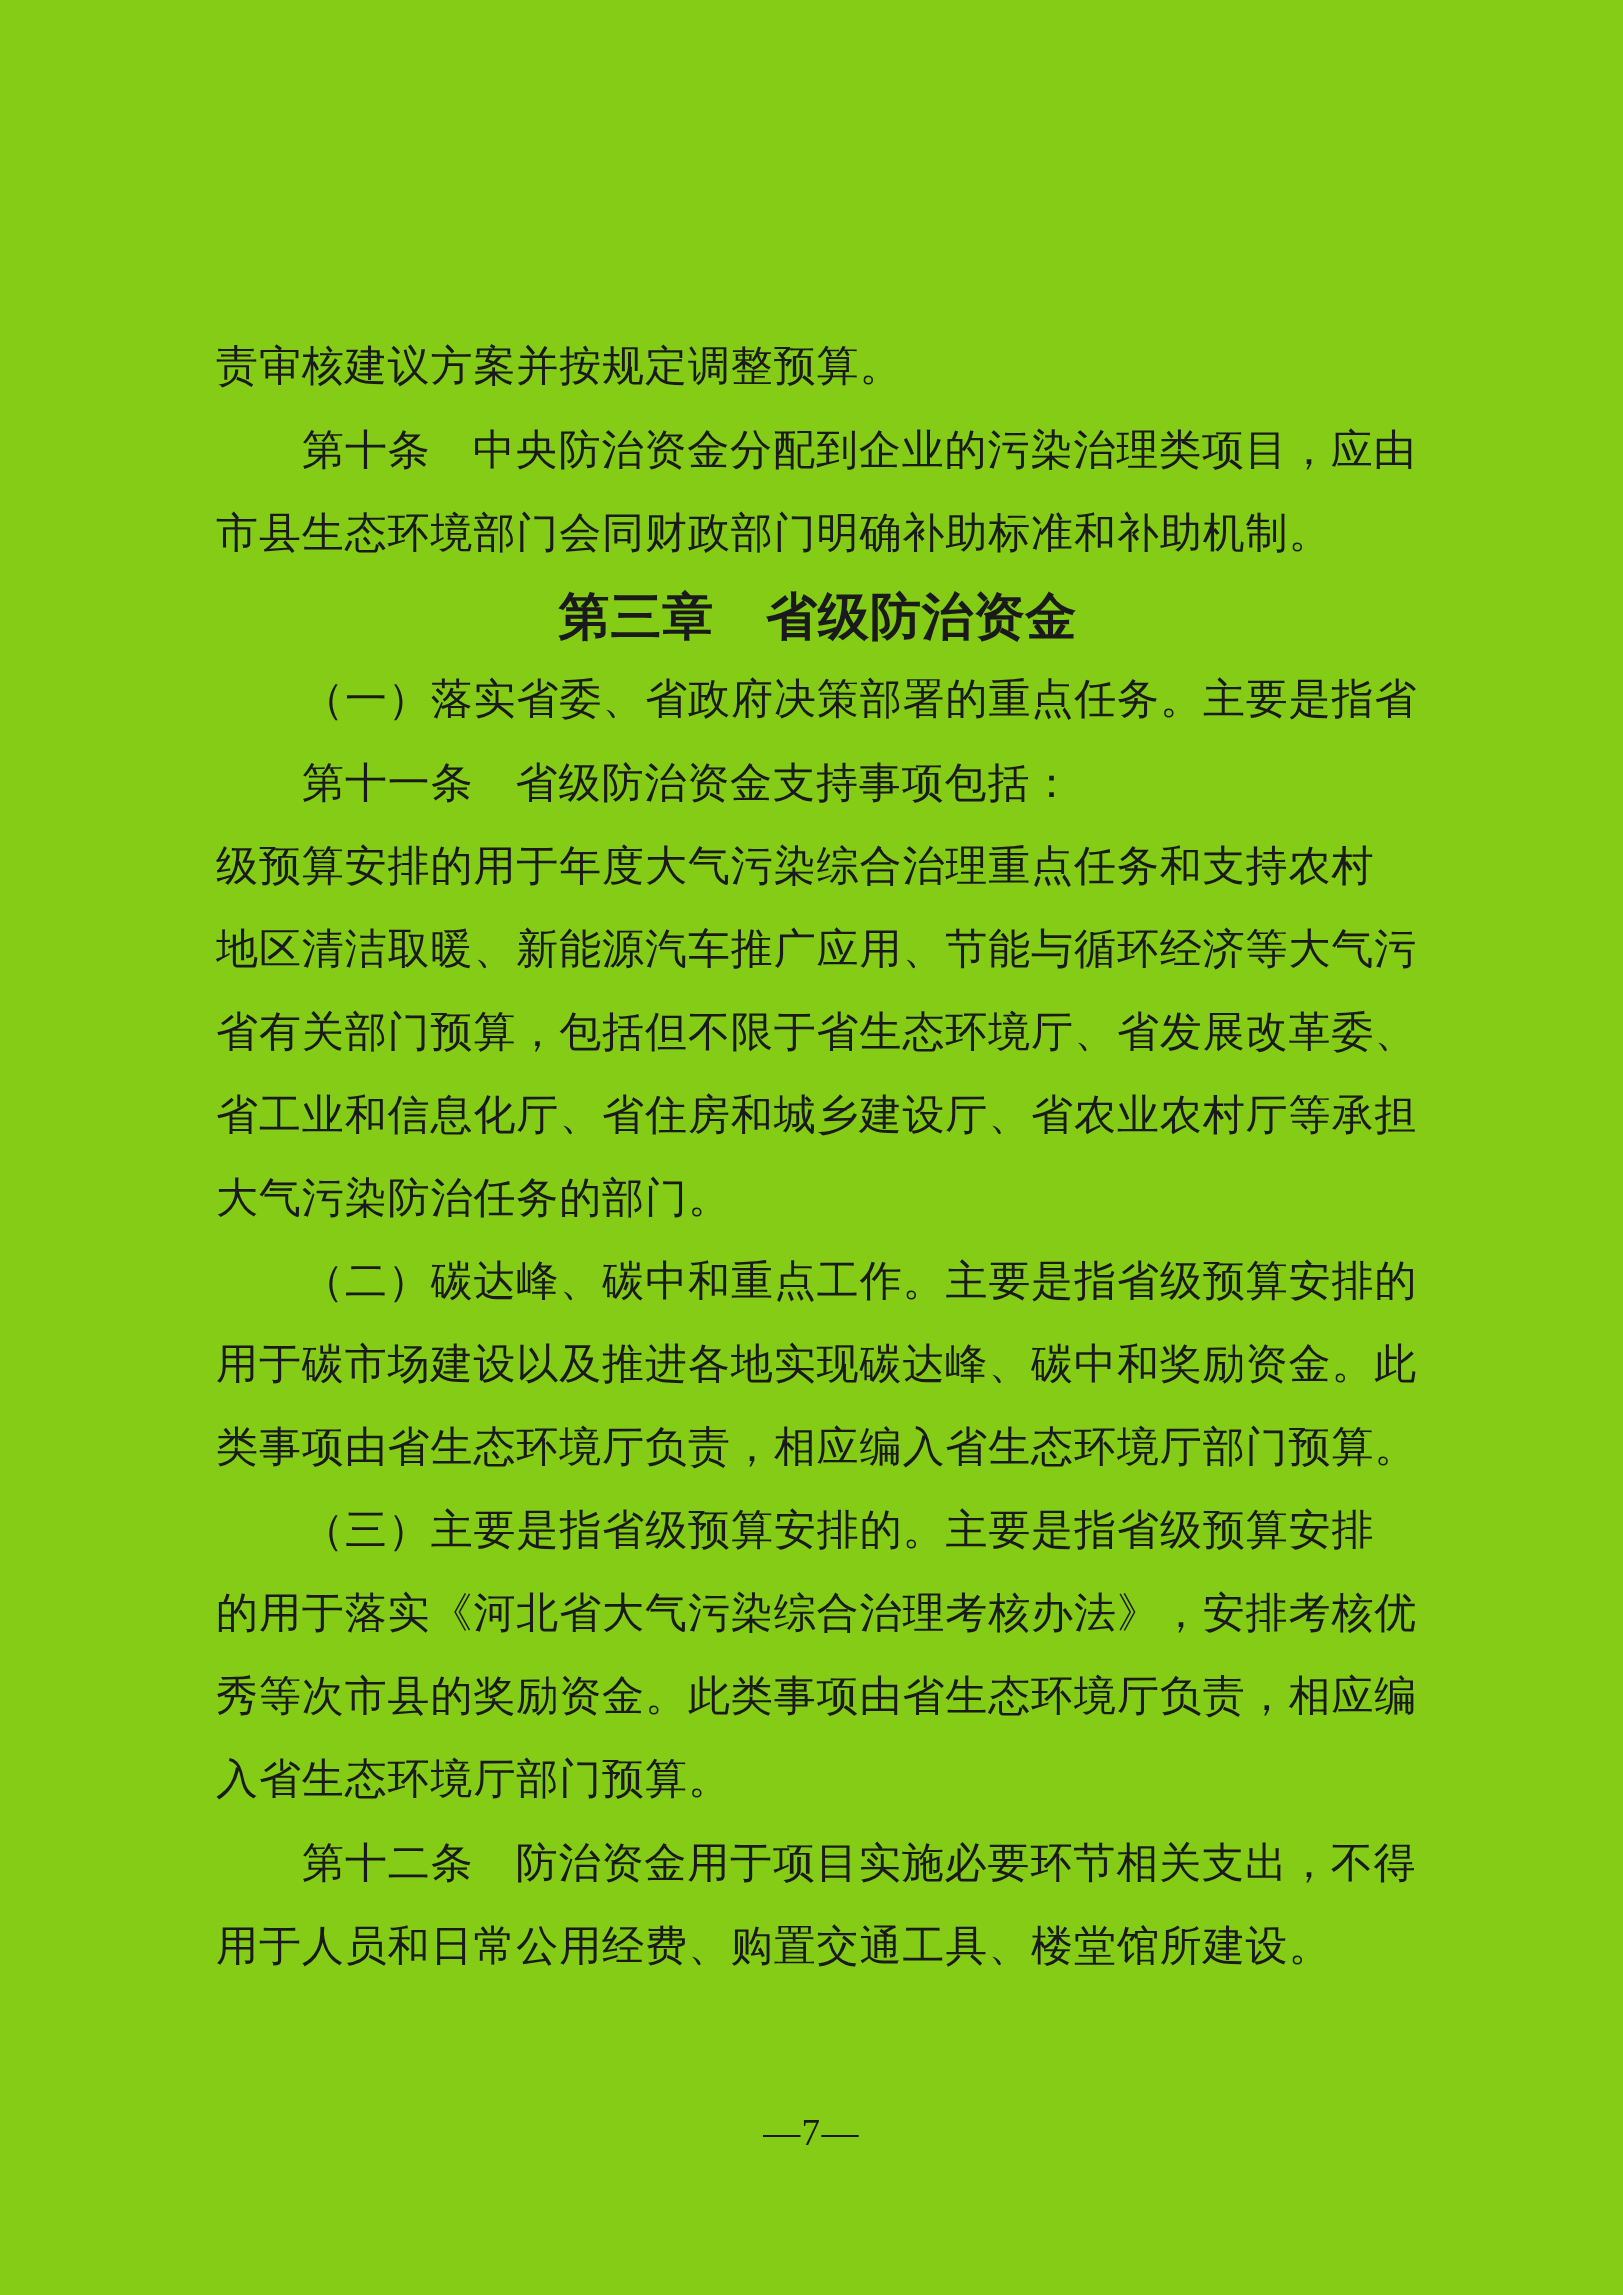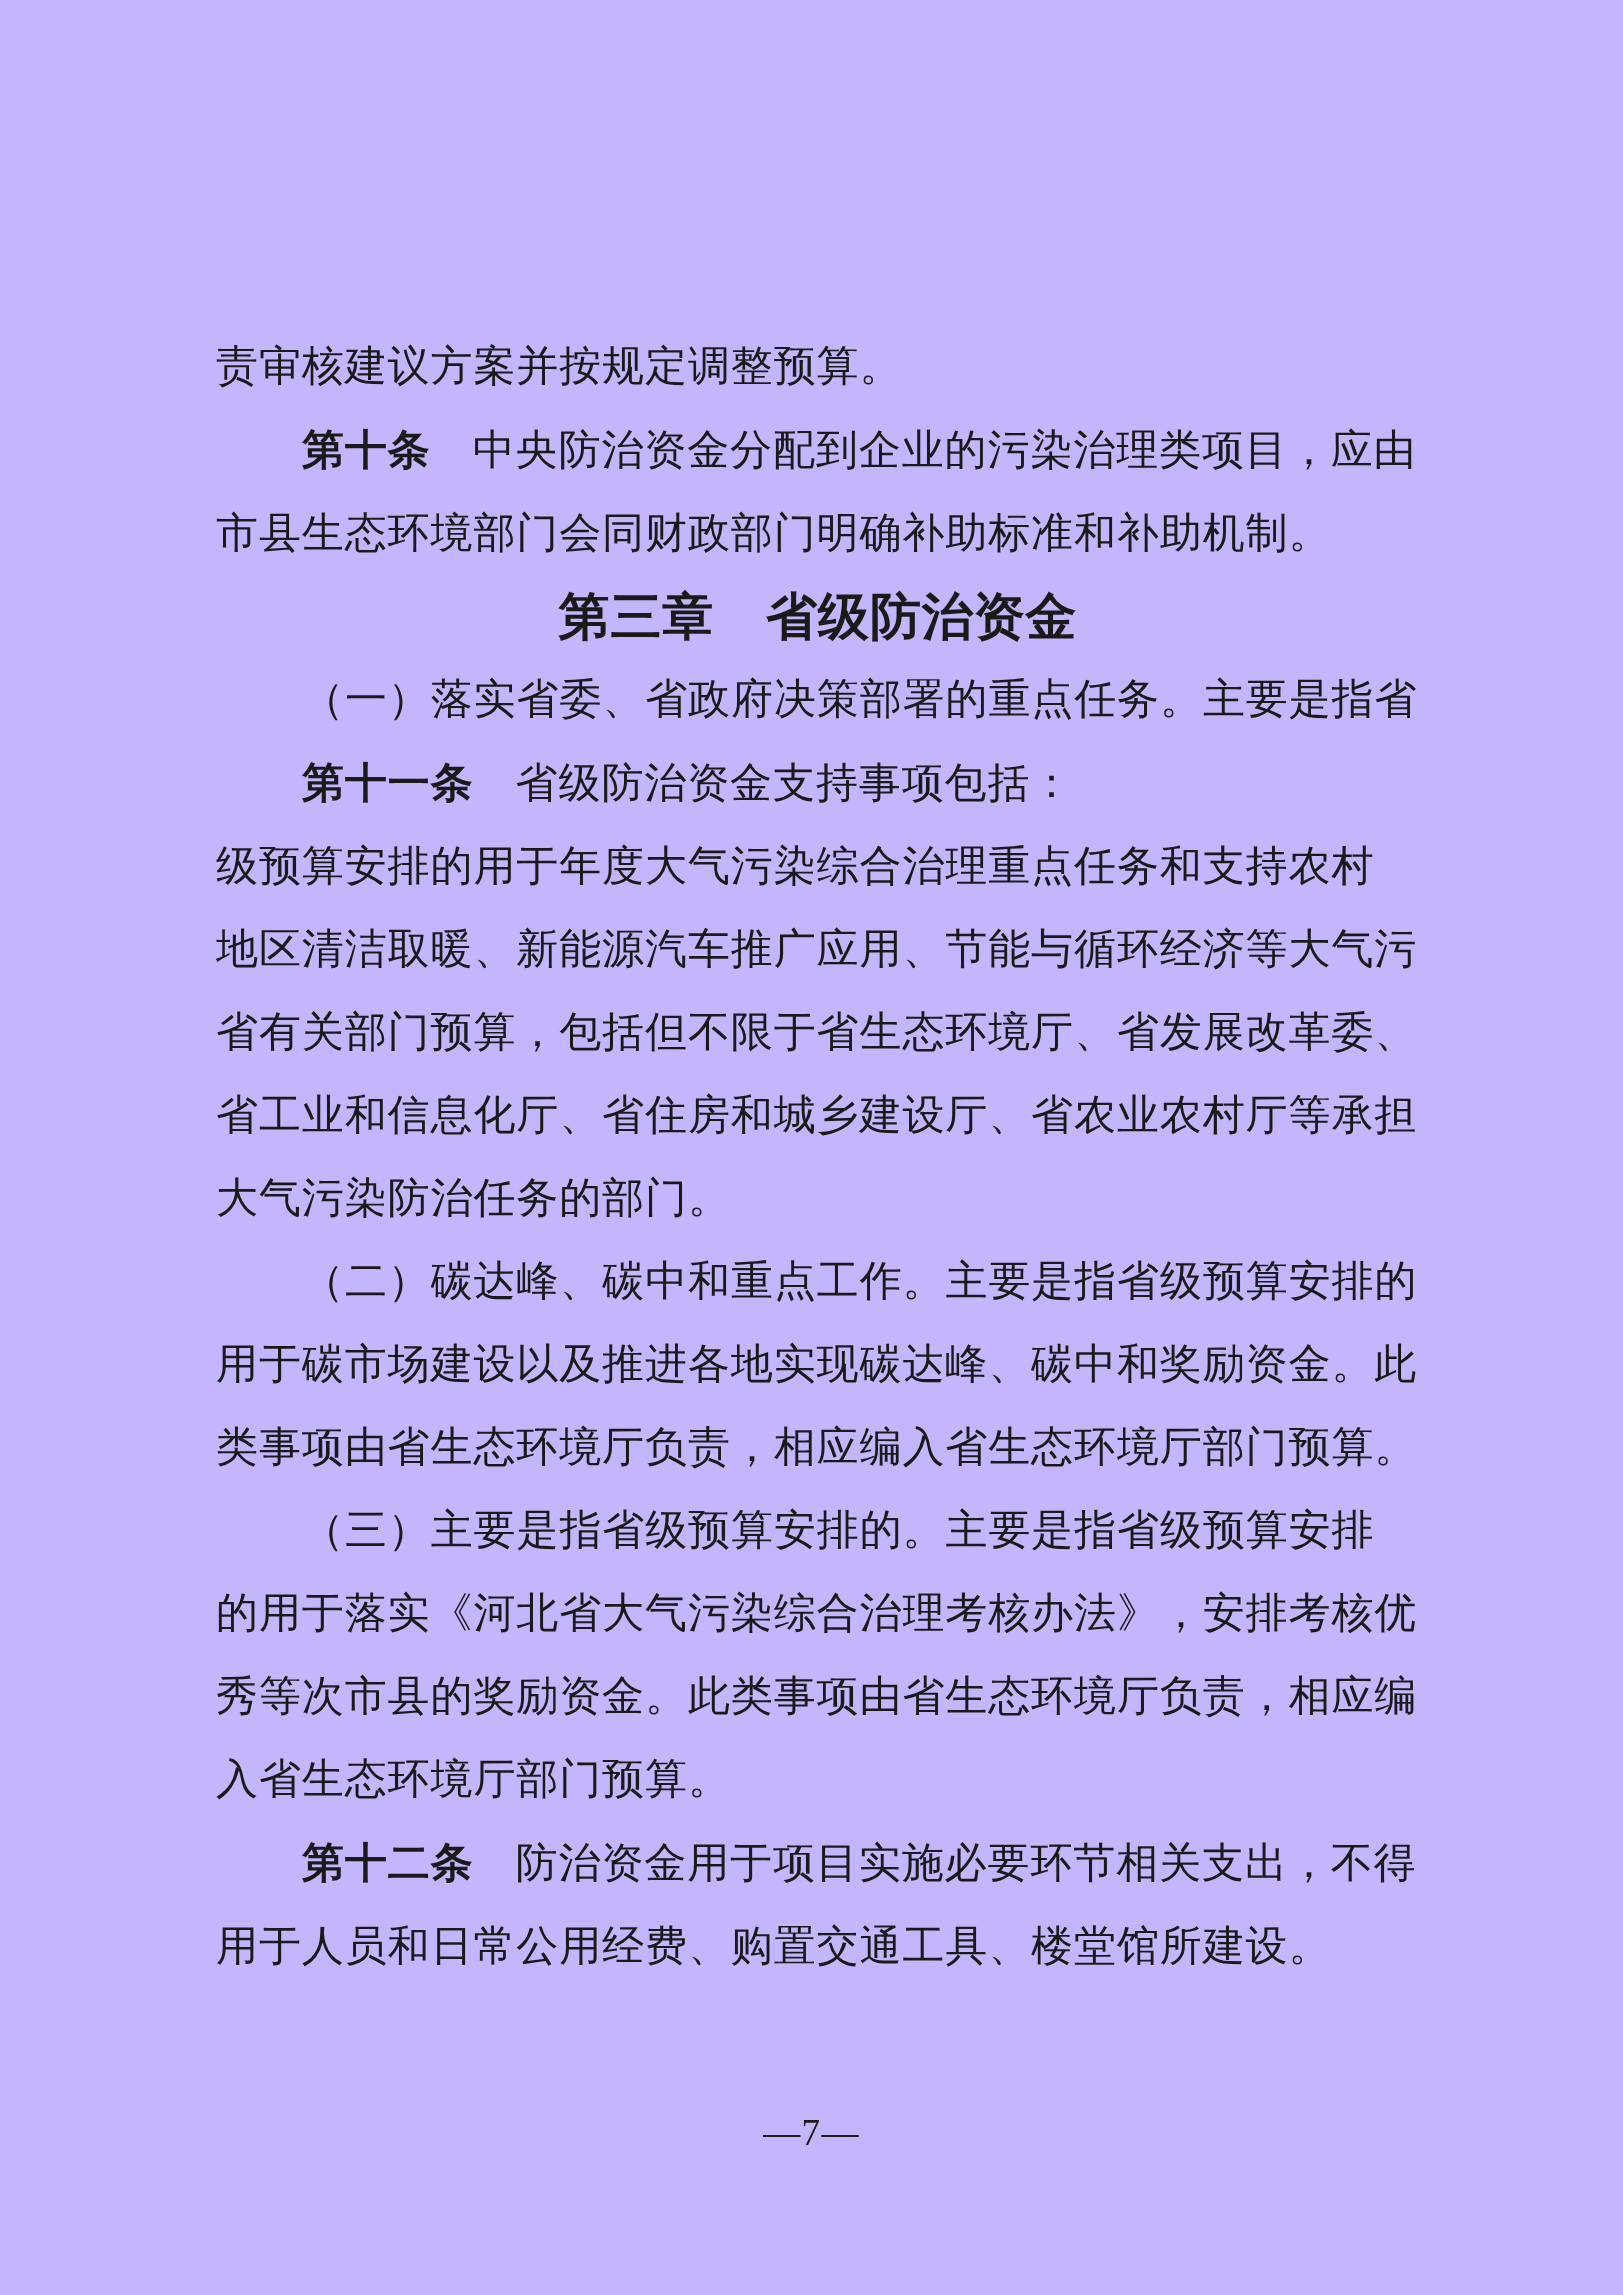--- a/index.html
+++ b/index.html
@@ -1,20 +1,20 @@
 <!DOCTYPE html>
 <html style="font-size:10.5px"><head>
 <meta charset="utf-8">
 <style>
   html, body { margin: 0; padding: 0; background: #e8e8e8; }
   .page {
     position: relative;
     width: 1623px;
     height: 2295px;
-    background: #c4b5fd;
+    background: #84cc16;
     overflow: hidden;
     font-family: "Liberation Serif", serif;
     color: #1a1a1a;
   }
   .content {
     position: absolute;
     left: 216px;
     top: 325px;
     width: 1204px;
     font-size: 42px;
@@ -22,21 +22,21 @@
     letter-spacing: 0.9px;
   }
   .line {
     display: block;
     white-space: nowrap;
     text-align: left;
   }
   .indent { text-indent: 86px; }
   .lead {
     font-family: "Liberation Sans", sans-serif;
-    font-weight: bold;
+    font-weight: normal;
     margin-right: 42px;
     text-align: right;
   }
   .heading {
     font-family: "Liberation Sans", sans-serif;
     font-weight: bold;
     font-size: 51px;
     text-align: center;
     text-indent: 0;
   }

